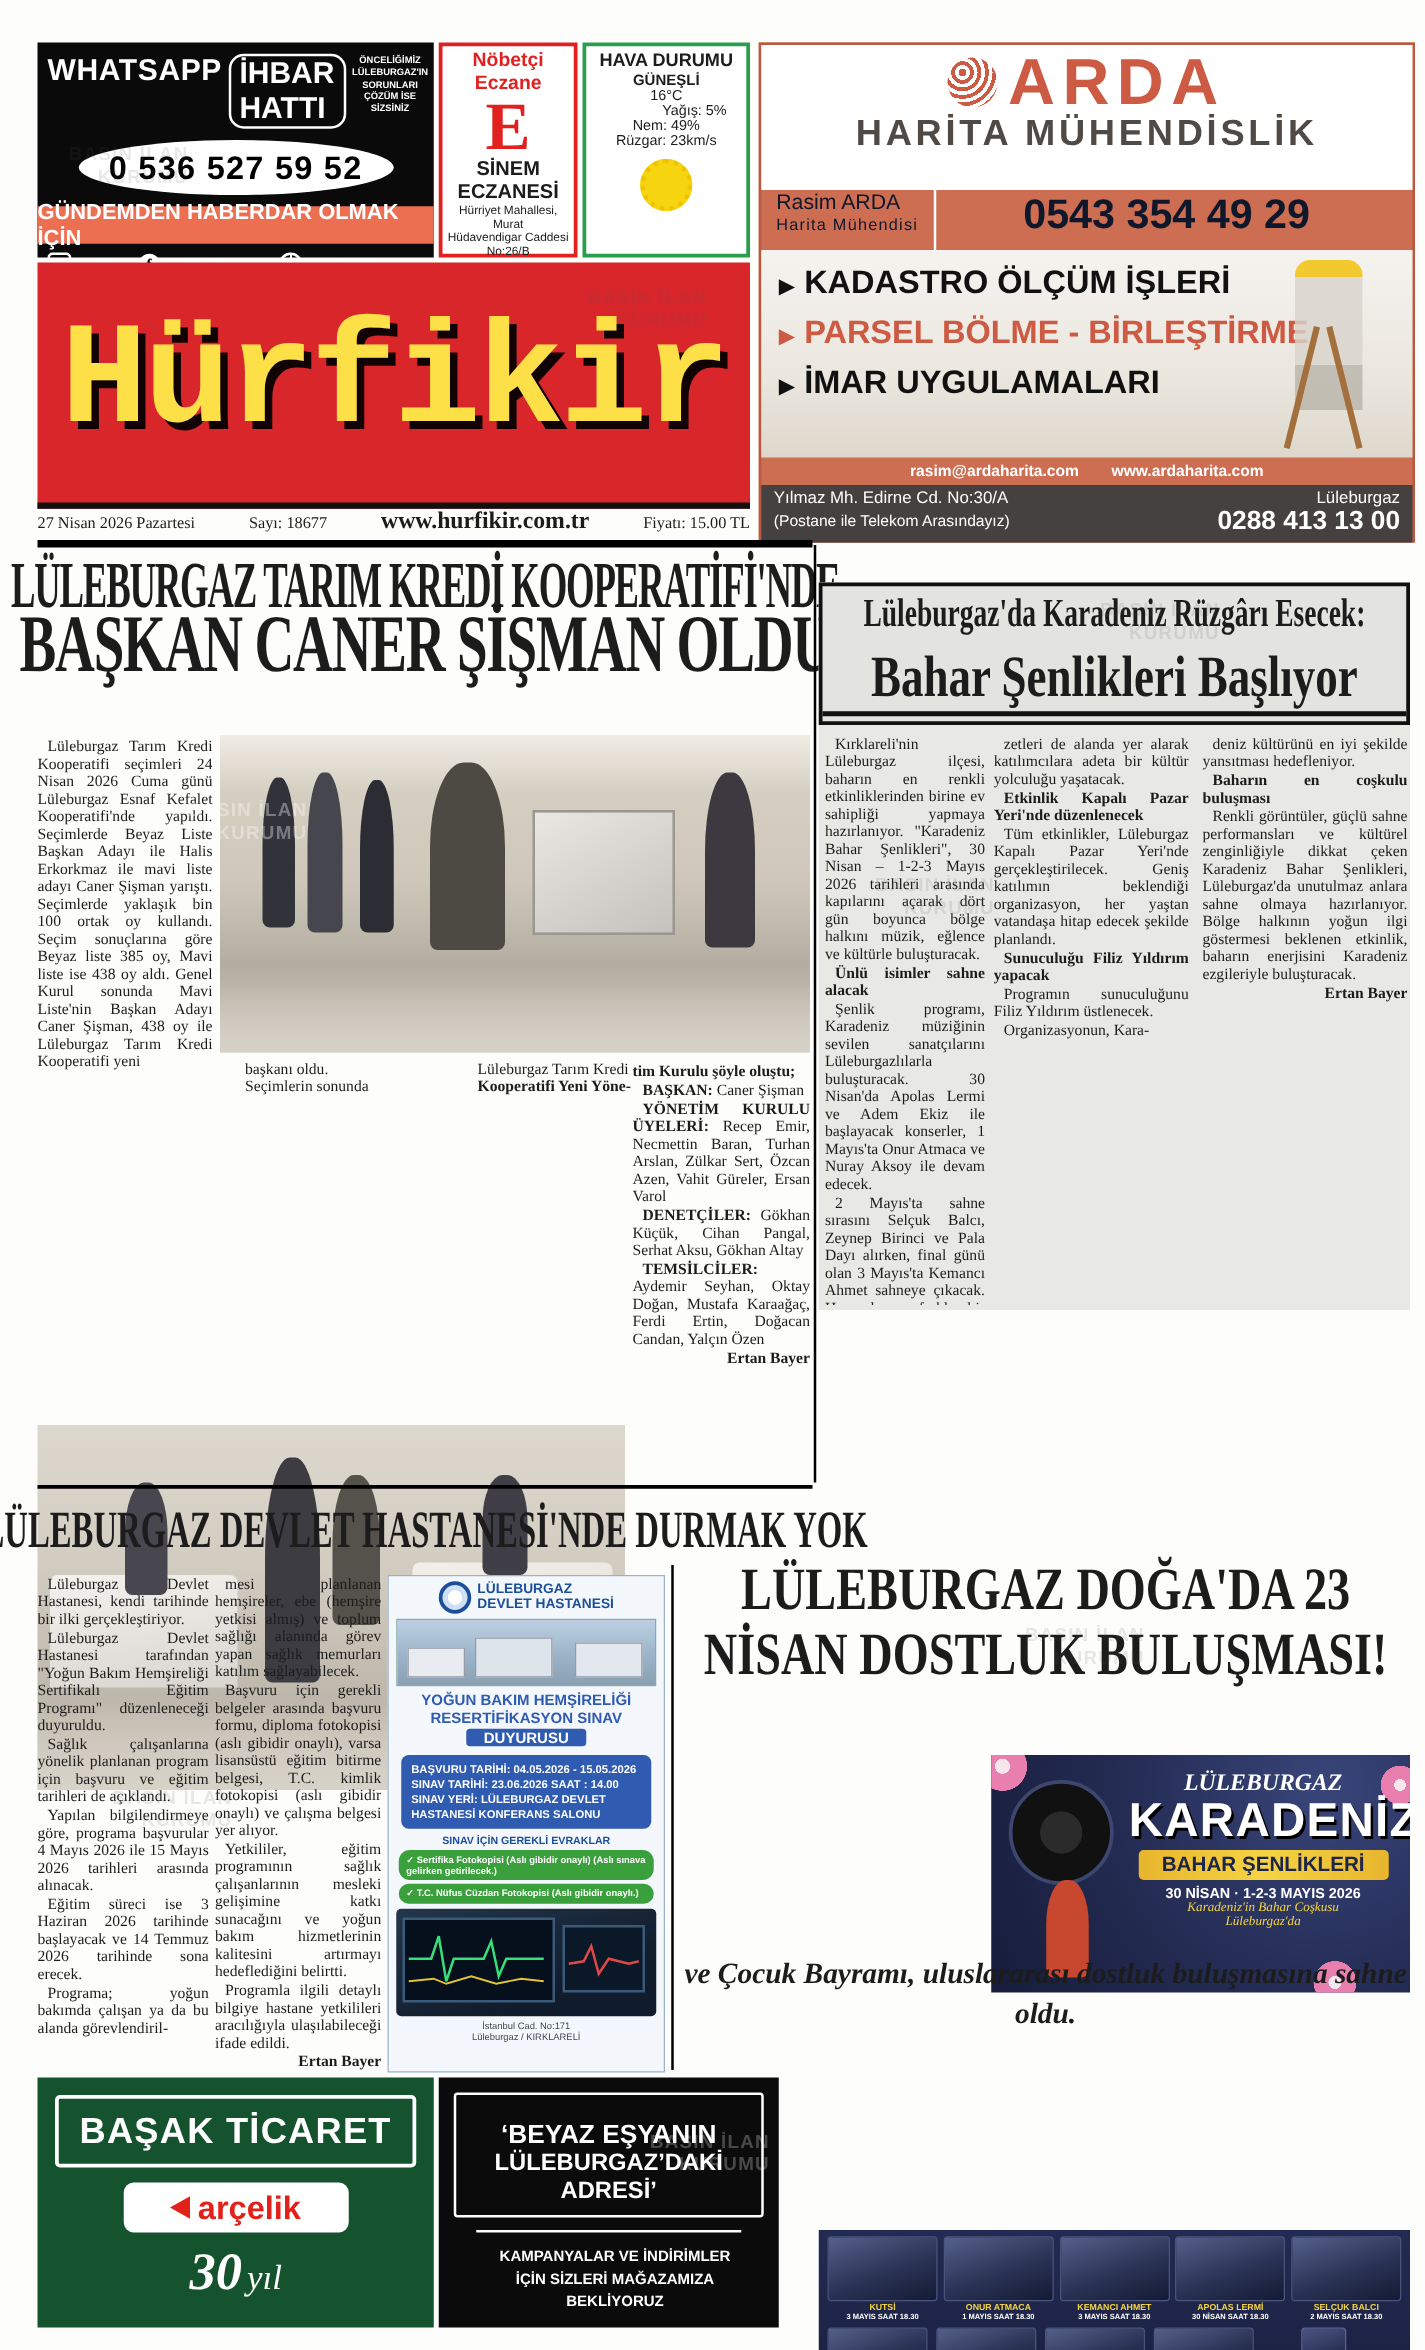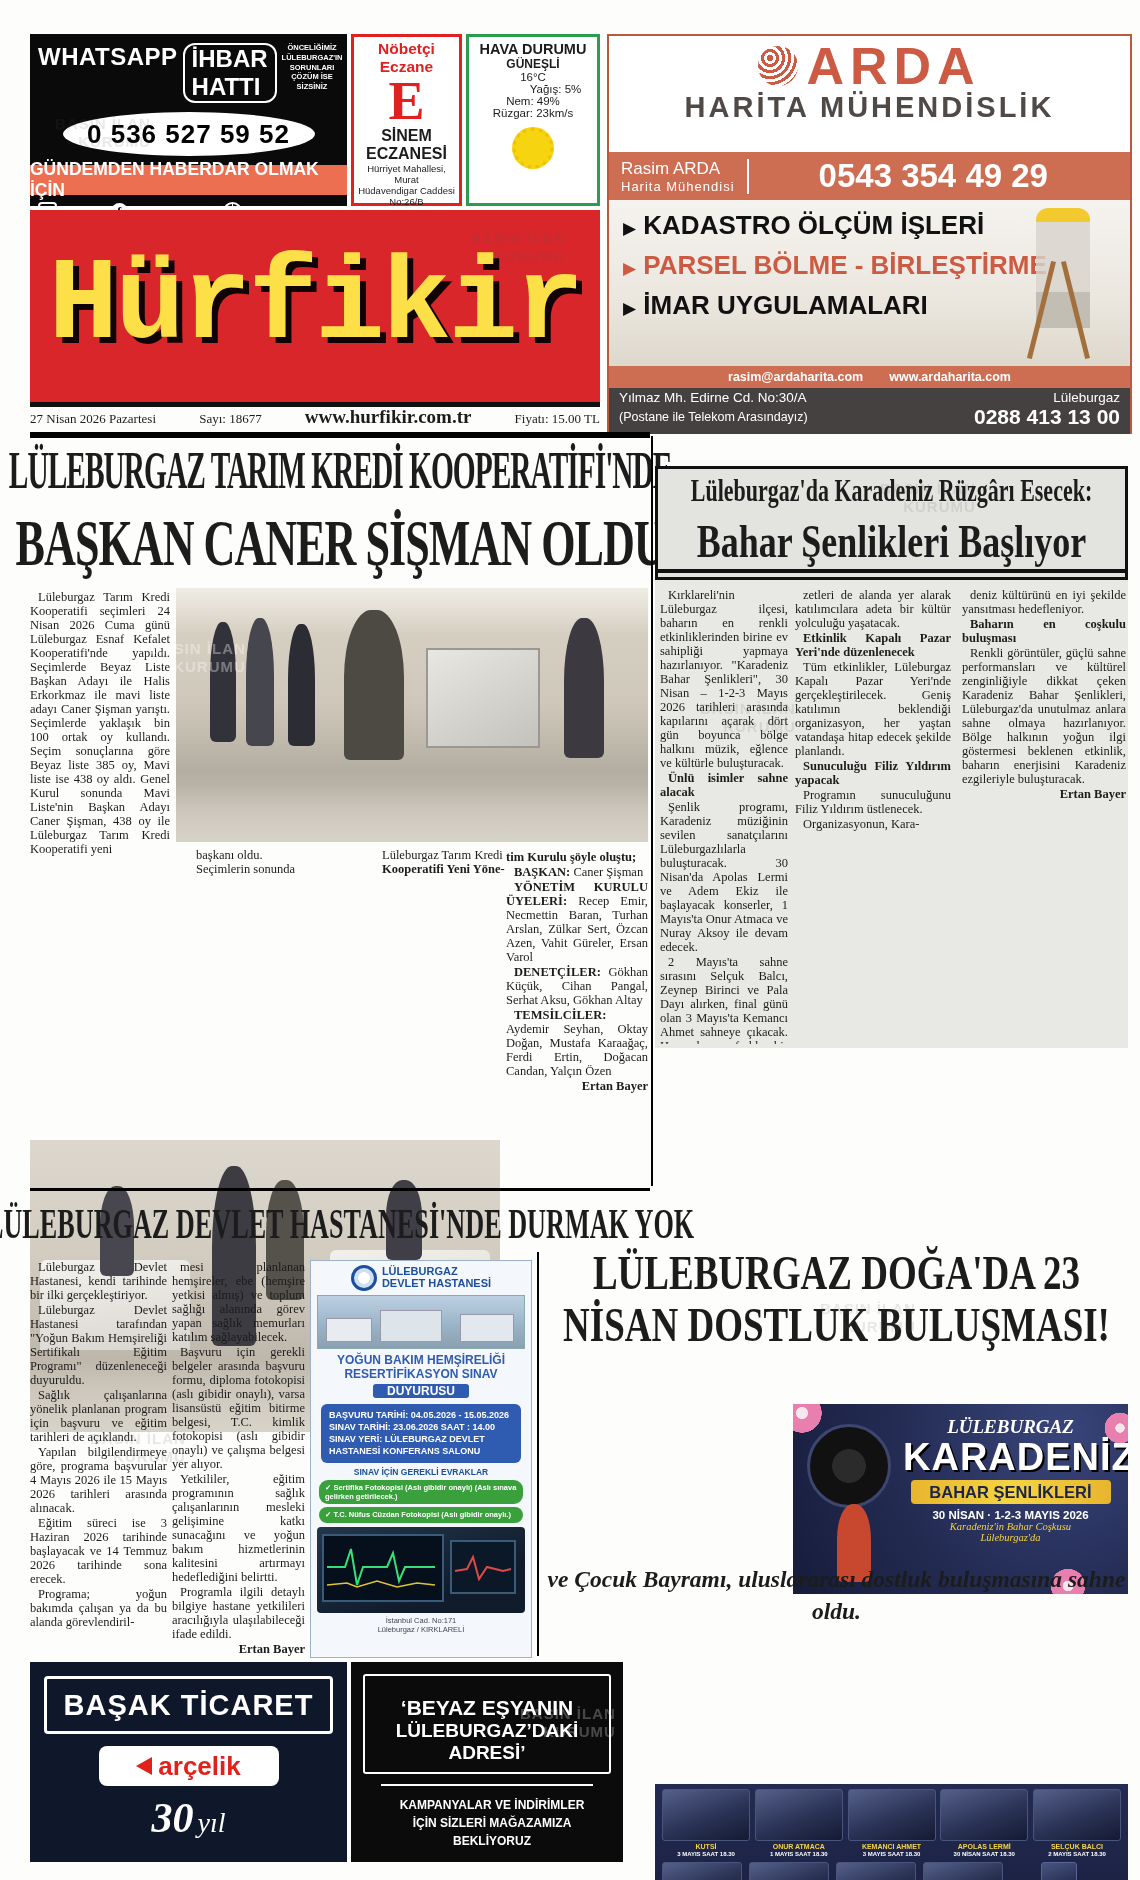--- a/index.html
+++ b/index.html
@@ -113,21 +113,21 @@
   </div>
 
   <div class="abs sans" style="left:607px;top:34px;width:521px;height:396px;background:#cd6d52;border:2px solid #b85a40;">
     <div style="background:#fff;height:112px;text-align:center;padding-top:4px;">
       <div class="ctr" style="gap:8px;">
         <span style="width:40px;height:40px;border-radius:50%;background:repeating-radial-gradient(circle at 30% 30%, #cd5b43 0 3px, #fff 3px 6px);display:inline-block;"></span>
         <span style="color:#cd5b43;font-weight:bold;font-size:52px;letter-spacing:6px;line-height:1;">ARDA</span>
       </div>
       <div style="color:#504a47;font-weight:bold;font-size:29px;letter-spacing:3px;line-height:1.1;">HARİTA MÜHENDİSLİK</div>
     </div>
-    <div class="flex" style="height:48px;align-items:center;padding:0 12px;color:#ffffff;">
+    <div class="flex" style="height:48px;padding:0 12px;color:#0f172a;">
       <div style="border-right:2px solid #fff;padding-right:12px;">
         <div style="font-size:17px;">Rasim ARDA</div>
         <div style="font-size:13px;letter-spacing:1px;">Harita Mühendisi</div>
       </div>
       <div style="flex:1;text-align:center;font-weight:bold;font-size:33px;">0543 354 49 29</div>
     </div>
     <div class="photo" style="height:166px;background:linear-gradient(180deg,#f5f3ef 0%,#ebe7df 60%,#ded8cc 100%);">
       <span class="abs" style="right:40px;top:8px;width:54px;height:120px;background:linear-gradient(#f2c000 0 14px,#d8d4cc 14px 70%,#b9b4aa 70%);border-radius:12px 12px 0 0;opacity:.8;"></span>
       <span class="abs" style="right:86px;top:60px;width:5px;height:100px;background:#a3703d;transform:rotate(14deg);"></span>
       <span class="abs" style="right:52px;top:60px;width:5px;height:100px;background:#a3703d;transform:rotate(-14deg);"></span>
@@ -160,21 +160,21 @@
     <span style="font-size:13px;">27 Nisan 2026 Pazartesi</span>
     <span style="font-size:13px;">Sayı: 18677</span>
     <span style="font-size:19px;font-weight:bold;">www.hurfikir.com.tr</span>
     <span style="font-size:13px;">Fiyatı: 15.00 TL</span>
   </div>
 
   <div class="abs rule" style="left:30px;top:432px;width:620px;height:6px;"></div>
   <div class="ctr abs" style="left:30px;top:440px;width:620px;height:60px;">
     <span class="cnd" style="font-size:30px;transform:scale(.98,1.75);letter-spacing:-1px;">LÜLEBURGAZ TARIM KREDİ KOOPERATİFİ'NDE</span>
   </div>
-  <div class="ctr abs" style="left:30px;top:505px;width:620px;height:76px;">
+  <div class="ctr abs" style="left:30px;top:477px;width:620px;height:76px;">
     <span class="cnd" style="font-size:45px;transform:scale(.98,1.45);letter-spacing:-1px;">BAŞKAN CANER ŞİŞMAN OLDU</span>
   </div>
 
   <div class="abs photo" style="left:176px;top:588px;width:472px;height:254px;background:linear-gradient(180deg,#d9d3c6 0%,#cfc8ba 45%,#b4aea2 72%,#cdc6bc 100%);">
     <span class="abs" style="left:0;top:0;width:100%;height:46px;background:linear-gradient(180deg,#efece4,#0000);"></span>
     <span class="fig" style="left:34px;top:34px;width:26px;height:120px;background:#32323a;"></span>
     <span class="fig" style="left:70px;top:30px;width:28px;height:128px;background:#46464e;"></span>
     <span class="fig" style="left:112px;top:36px;width:27px;height:122px;background:#2c2c34;"></span>
     <span class="fig" style="left:168px;top:22px;width:60px;height:150px;background:#4d4a44;"></span>
     <span class="abs" style="left:250px;top:60px;width:110px;height:96px;background:linear-gradient(150deg,#e9e7e2,#c4c2bc);border:2px solid #9a9892;"></span>
@@ -385,21 +385,21 @@
     <span class="cnd" style="font-size:37px;transform:scale(1,1.3);">LÜLEBURGAZ DOĞA'DA 23</span>
   </div>
   <div class="ctr abs" style="left:545px;top:1298px;width:583px;height:52px;">
     <span class="cnd" style="font-size:37px;transform:scale(1,1.3);">NİSAN DOSTLUK BULUŞMASI!</span>
   </div>
 
   <div class="abs" style="left:545px;top:1564px;width:583px;text-align:center;font-style:italic;font-weight:bold;font-size:23.5px;line-height:1.35;">
     <div>ve Çocuk Bayramı, uluslararası dostluk buluşmasına sahne oldu.</div>
   </div>
 
-  <div class="abs sans" style="left:30px;top:1662px;width:317px;height:200px;background:#0f172a;">
+  <div class="abs sans" style="left:30px;top:1662px;width:317px;height:200px;background:#14532d;">
     <div class="ctr" style="margin:14px 14px 0;height:52px;border:3px solid #fff;border-radius:4px;">
       <span style="color:#fff;font-weight:bold;font-size:29px;letter-spacing:1px;">BAŞAK TİCARET</span>
     </div>
     <div class="ctr" style="margin:12px auto 0;width:180px;height:40px;background:#fff;border-radius:8px;gap:6px;">
       <span style="width:0;height:0;border-top:9px solid transparent;border-bottom:9px solid transparent;border-right:16px solid #e3211b;display:inline-block;"></span>
       <span style="color:#e3211b;font-weight:bold;font-size:26px;">arçelik</span>
     </div>
     <div class="ctr" style="margin-top:8px;gap:4px;align-items:baseline;">
       <span style="color:#fff;font-weight:bold;font-style:italic;font-size:42px;font-family:'Liberation Serif',serif;">30</span>
       <span style="color:#fff;font-style:italic;font-size:28px;font-family:'Liberation Serif',serif;">yıl</span>

